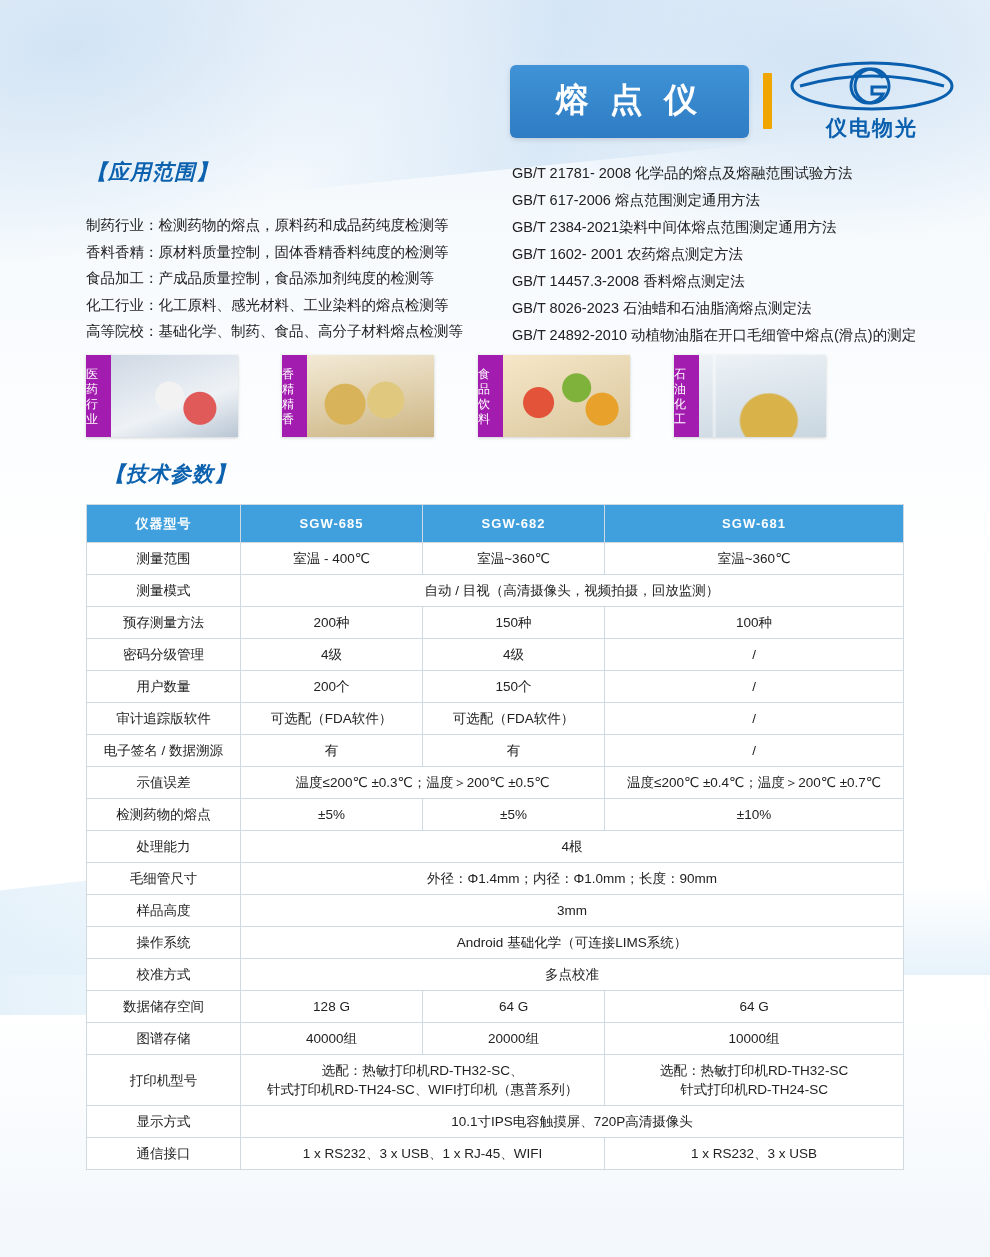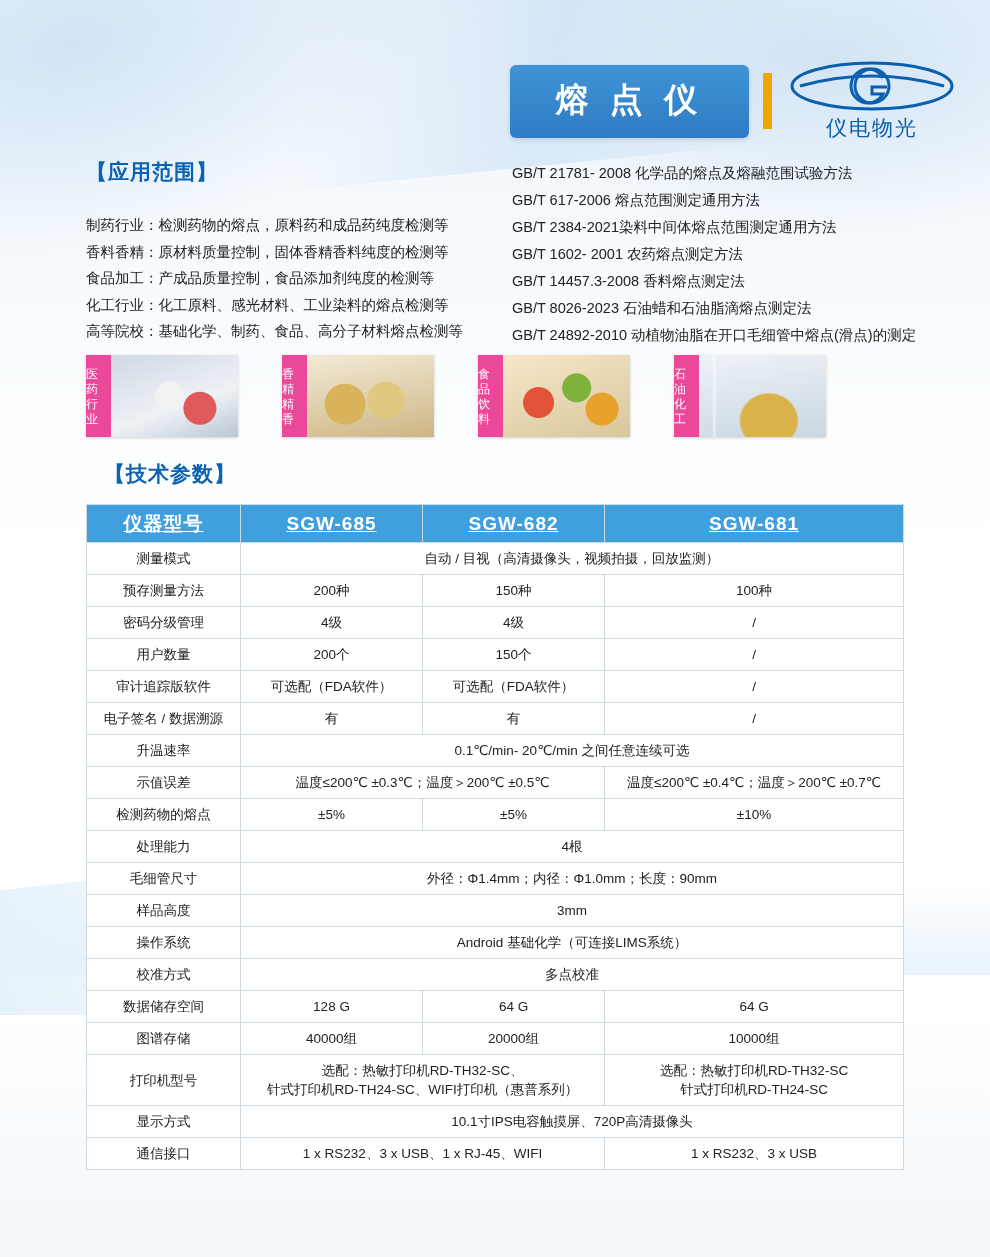--- a/index.html
+++ b/index.html
@@ -34,37 +34,37 @@
   .header { position:absolute; top:60px; right:34px; display:flex; align-items:center; }
   .title-badge {
     background: linear-gradient(180deg,#3f93d6 0%, #2f7cc4 100%);
     color:#fff; font-size:33px; font-weight:bold; letter-spacing:6px;
     padding:13px 46px 15px 46px; border-radius:6px;
     box-shadow: 0 2px 5px rgba(0,0,0,.12);
   }
   .title-sep { width:9px; height:56px; background:#f0a500; margin:0 16px 0 14px; border-radius:1px;}
   .logo { display:flex; flex-direction:column; align-items:center; }
   .logo-mark { width:168px; height:52px; }
-  .logo-text { font-size:21px; font-weight:normal; letter-spacing:2px; color:#0a5fae; margin-top:2px; }
-
-  
-  .sec-title { font-size:21px; font-weight:bold; color:#0c62ae; letter-spacing:1px; }
+  .logo-text { font-size:21px; font-weight:bold; letter-spacing:2px; color:#0a5fae; margin-top:2px; }
+
+  
+  .sec-title { font-size:21px; font-weight:bold; color:#0c62ae; letter-spacing:1px;font-style:italic; }
 
   
   .apps { position:absolute; top:158px; left:86px; width:420px; }
   .apps .lines { margin-top:26px; font-size:14.5px; line-height:26.5px; color:#222; }
   .stds { position:absolute; top:160px; left:484px; width:470px;
           font-size:14.5px; line-height:27px; color:#222;margin-left:28px; }
 
   
   .strip { position:absolute; top:355px; left:86px; width:830px; height:82px; display:flex; gap:44px; }
   .card { position:relative; width:152px; height:82px; overflow:hidden; box-shadow:0 1px 3px rgba(0,0,0,.18); }
   .card .tab {
     position:absolute; left:0; top:0; width:25px; height:82px;
-    background:#ec4899; color:#fff; font-size:12px; line-height:15px;
+    background:#a21caf; color:#fff; font-size:12px; line-height:15px;
     display:flex; flex-direction:column; align-items:center; justify-content:center;
     letter-spacing:1px; padding-top:2px;
   }
   .card .photo { position:absolute; left:25px; top:0; width:127px; height:82px; }
   .p1 { background:
         radial-gradient(circle at 70% 65%, #e05a5a 0 16px, rgba(0,0,0,0) 17px),
         radial-gradient(circle at 46% 50%, #f2f2f2 0 14px, rgba(0,0,0,0) 15px),
         linear-gradient(160deg,#cfd8e4,#eef2f6 60%,#b9c6d4); }
   .p2 { background:
         radial-gradient(circle at 30% 60%, #d9b35a 0 20px, rgba(0,0,0,0) 21px),
@@ -81,21 +81,21 @@
         linear-gradient(170deg,#eef3f7,#c9d6e0); }
 
   
   .tech-head { position:absolute; top:460px; left:104px; }
   table.spec { position:absolute; top:504px; left:86px; width:818px; border-collapse:collapse;
                font-size:13.5px; color:#222; background:#fff; }
   table.spec th, table.spec td {
     border:1px solid #cfd9e2; text-align:center; vertical-align:middle;
     padding:6px 4px; line-height:19px;
   }
-  table.spec thead th { background:#3fa0dd; color:#fff; font-weight:bold; font-size:19px; padding:9px 4px; letter-spacing:1px;text-decoration:underline; }
+  table.spec thead th { background:#3fa0dd; color:#fff; font-weight:bold; font-size:13px; padding:9px 4px; letter-spacing:1px; }
   table.spec td.label { width:154px; background:#fff; }
 </style>
 </head>
 <body>
 
 <div class="page">
 
   <div class="bg-swoosh sw1"></div>
   <div class="bg-swoosh sw2"></div>
   <div class="bg-swoosh sw3"></div>
@@ -163,20 +163,26 @@
     <thead>
       <tr>
         <th>仪器型号</th>
         <th>SGW-685</th>
         <th>SGW-682</th>
         <th>SGW-681</th>
       </tr>
     </thead>
     <tbody id="spec-body">
         <tr>
+          <td class="label">测量范围</td>
+          <td>室温 - 400℃</td>
+          <td>室温~360℃</td>
+          <td>室温~360℃</td>
+        </tr>
+        <tr>
           <td class="label">测量模式</td>
           <td colspan="3">自动 / 目视（高清摄像头，视频拍摄，回放监测）</td>
         </tr>
         <tr>
           <td class="label">预存测量方法</td>
           <td>200种</td>
           <td>150种</td>
           <td>100种</td>
         </tr>
         <tr>
@@ -197,24 +203,20 @@
           <td>可选配（FDA软件）</td>
           <td>/</td>
         </tr>
         <tr>
           <td class="label">电子签名 / 数据溯源</td>
           <td>有</td>
           <td>有</td>
           <td>/</td>
         </tr>
         <tr>
-          <td class="label">升温速率</td>
-          <td colspan="3">0.1℃/min- 20℃/min 之间任意连续可选</td>
-        </tr>
-        <tr>
           <td class="label">示值误差</td>
           <td colspan="2">温度≤200℃ ±0.3℃；温度＞200℃ ±0.5℃</td>
           <td>温度≤200℃ ±0.4℃；温度＞200℃ ±0.7℃</td>
         </tr>
         <tr>
           <td class="label">检测药物的熔点</td>
           <td>±5%</td>
           <td>±5%</td>
           <td>±10%</td>
         </tr>

